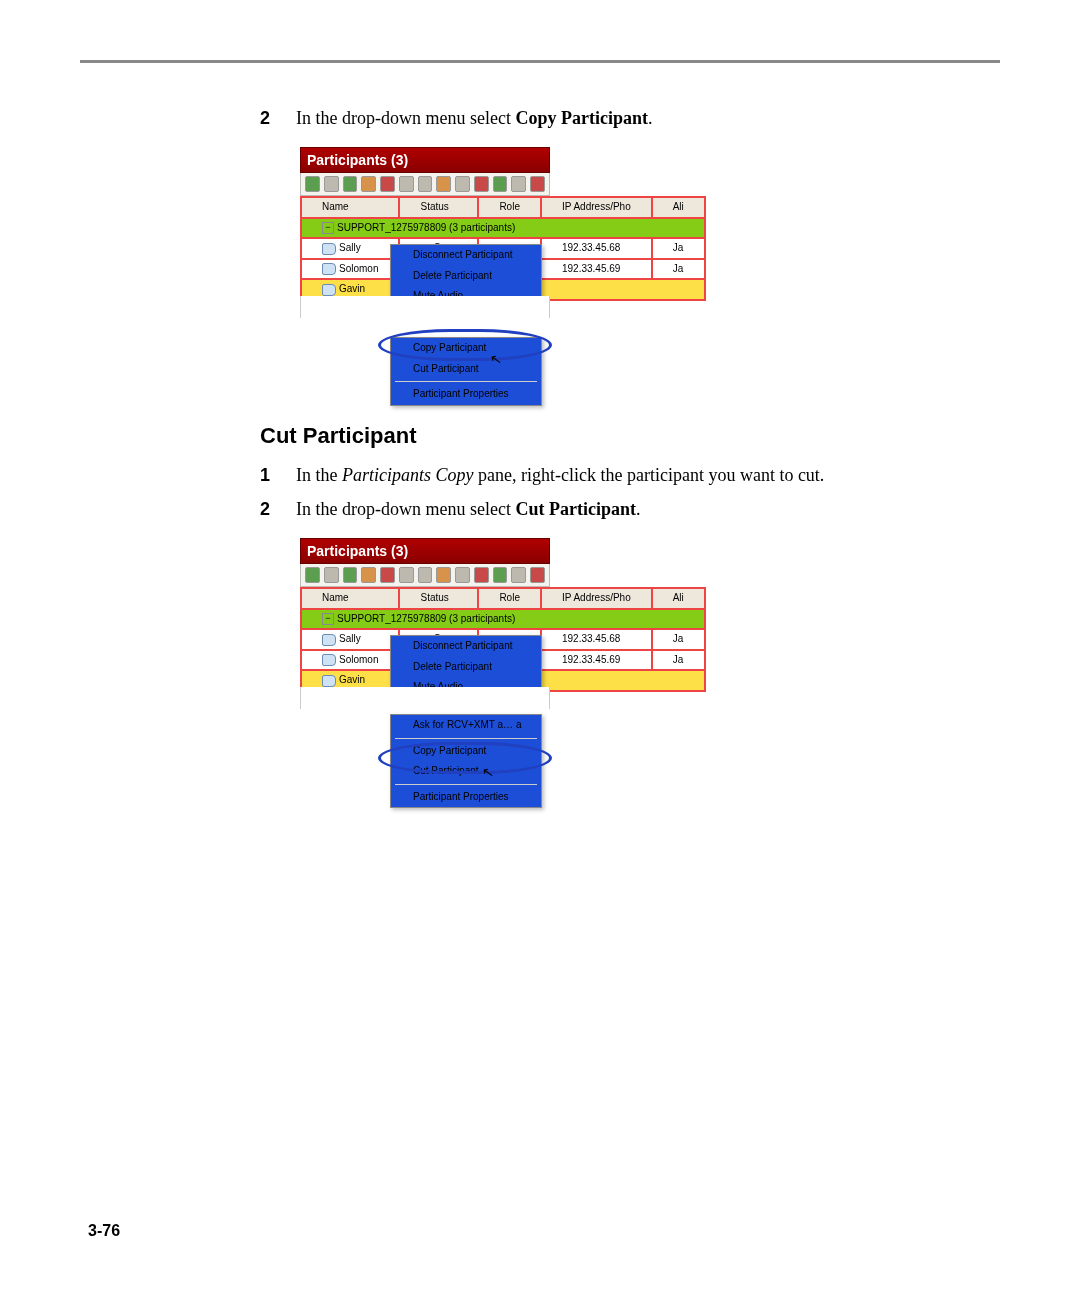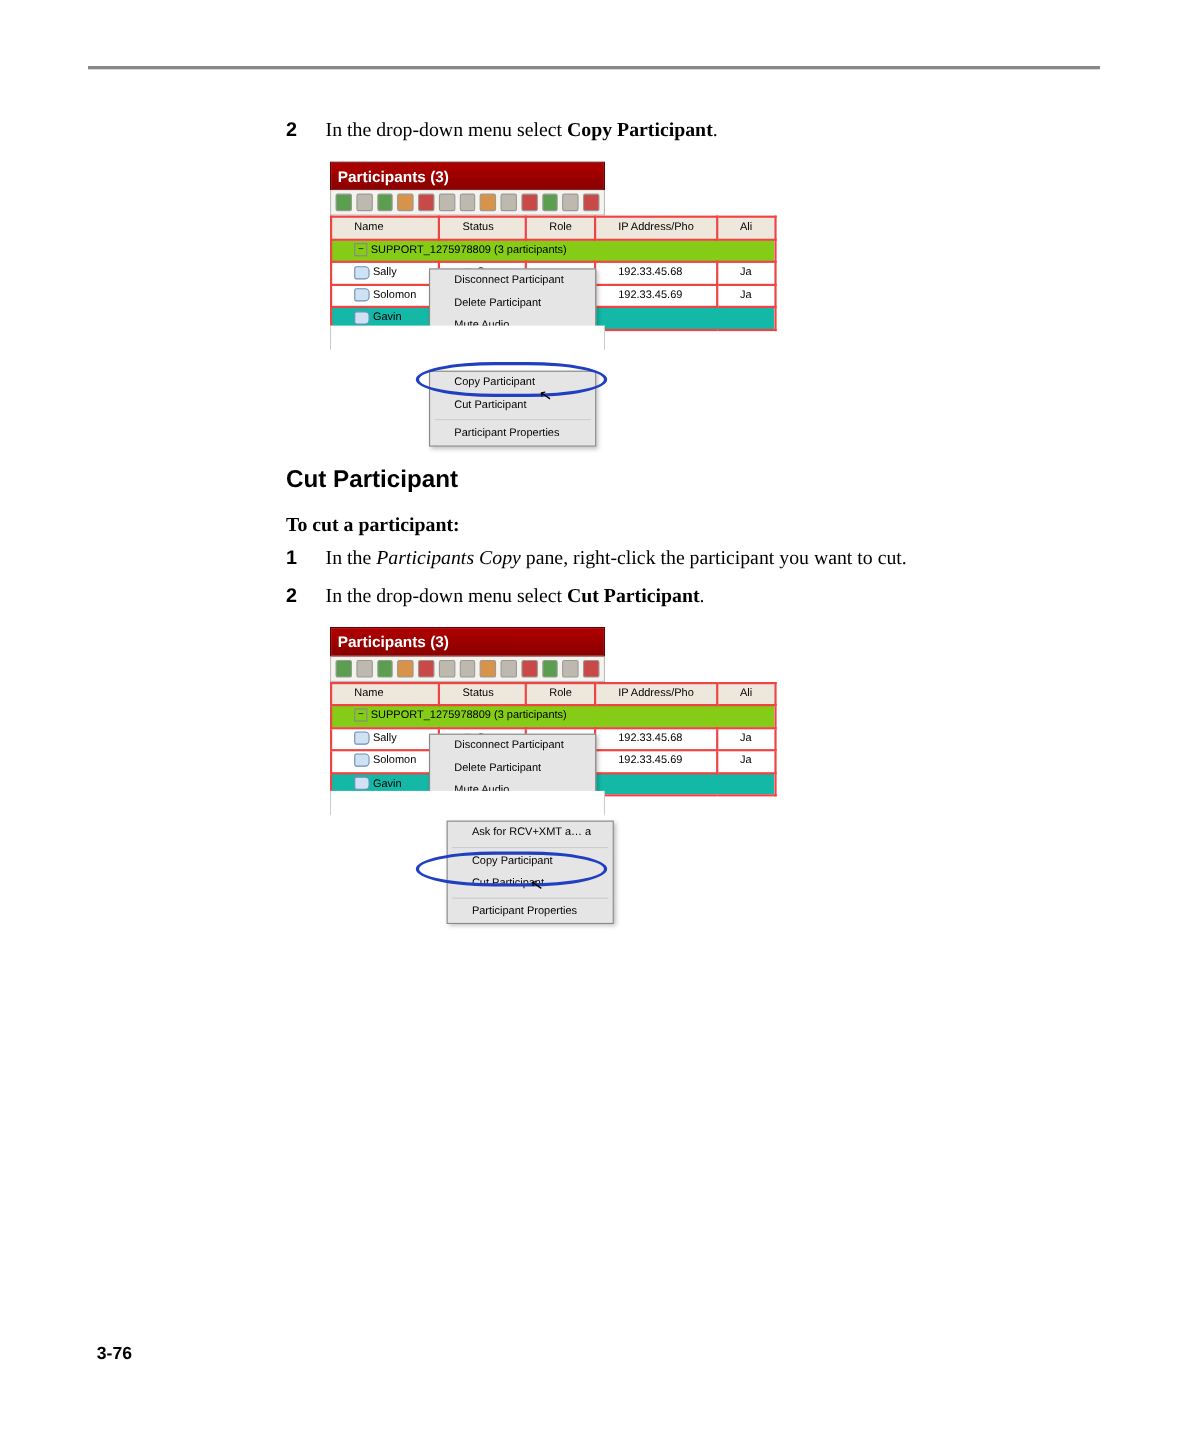--- a/index.html
+++ b/index.html
@@ -124,25 +124,25 @@
   .person-ico {
     display:inline-block; width:12px; height:10px;
     background: #cfe2f3; border:1px solid #6b8db5;
     border-radius: 2px 4px 4px 2px; margin-right:3px; vertical-align:middle;
   }
   .status-dot {
     display:inline-block; width:10px; height:8px; border-radius:3px;
     background:#3a7d3a; margin-right:3px; vertical-align:middle;
   }
   .sel-row td {
-    background: #14b8a6;
+    background: #fde047;
   }
   .ctx-menu {
     position:absolute;
-    background:#e5e5e5;
+    background:#1d4ed8;
     border:1px solid #888;
     box-shadow: 2px 2px 4px rgba(0,0,0,.25);
     font-size:10px;
     width: 150px;
   }
   .ctx-menu .item {
     padding: 3px 8px 3px 22px;
     position:relative;
   }
   .ctx-menu .sep {
@@ -265,21 +265,20 @@
         <div class="sep"></div>
         <div class="item">Participant Properties</div>
       </div>
       <div class="circle-annot" style="left:78px; top:182px; width:168px; height:26px;"></div>
       <div class="cursor" style="left:190px; top:202px;">↖</div>
     </div>
 
     <div class="section-heading">Cut Participant</div>
 
 
-    <div class="to-heading">To cut a participant:</div>
 
     <div class="step">
       <div class="step-num">1</div>
       <div class="step-body">
         <span>In the </span><span class="italic">Participants Copy</span><span> pane, right-click the participant you want to cut.</span>
       </div>
     </div>
 
     <div class="step">
       <div class="step-num">2</div>
@@ -336,21 +335,21 @@
           <td colspan="4"></td>
         </tr>
       </tbody>
         </table>
       <div class="ctx-menu" style="left:90px; top:97px;">
         <div class="item">Disconnect Participant</div>
         <div class="item">Delete Participant</div>
         <div class="item">Mute Audio</div>
       </div>
       <div class="torn" style="position:absolute; left:0; right:0; top:149px;"></div>
-      <div class="ctx-menu" style="left:90px; top:176px;margin-left:16px;">
+      <div class="ctx-menu" style="left:90px; top:176px;">
         <div class="item">Ask for RCV+XMT a… a</div>
         <div class="sep"></div>
         <div class="item">Copy Participant</div>
         <div class="item">Cut Participant</div>
         <div class="sep"></div>
         <div class="item">Participant Properties</div>
       </div>
       <div class="circle-annot" style="left:78px; top:204px; width:168px; height:26px;"></div>
       <div class="cursor" style="left:182px; top:224px;">↖</div>
     </div>

